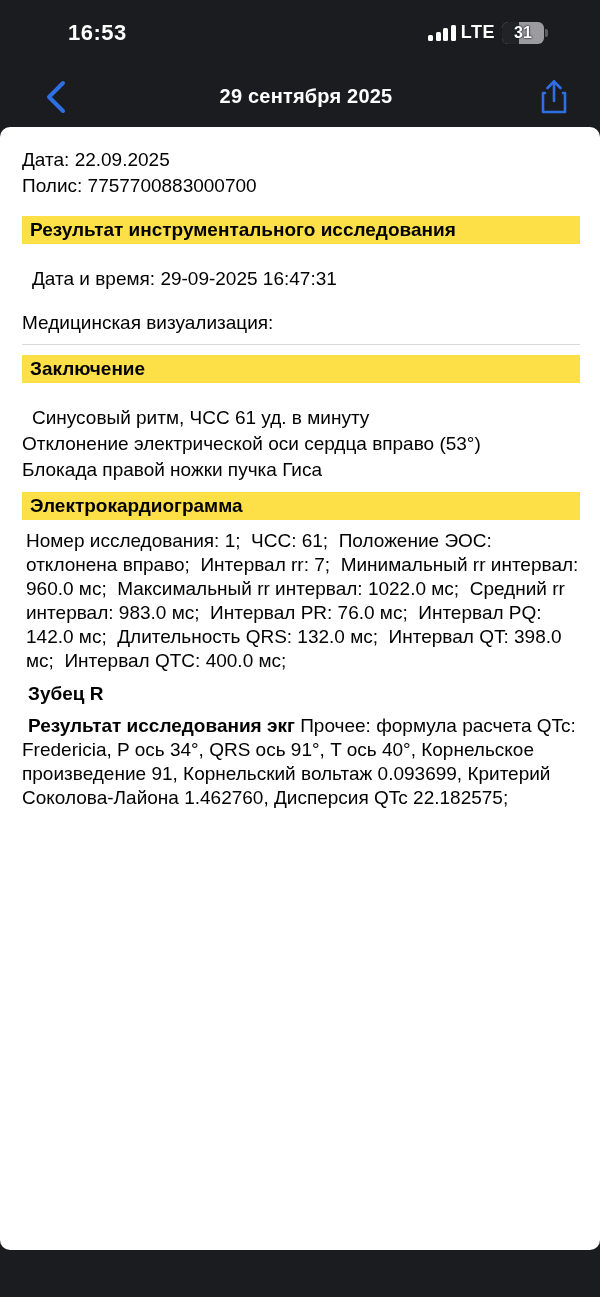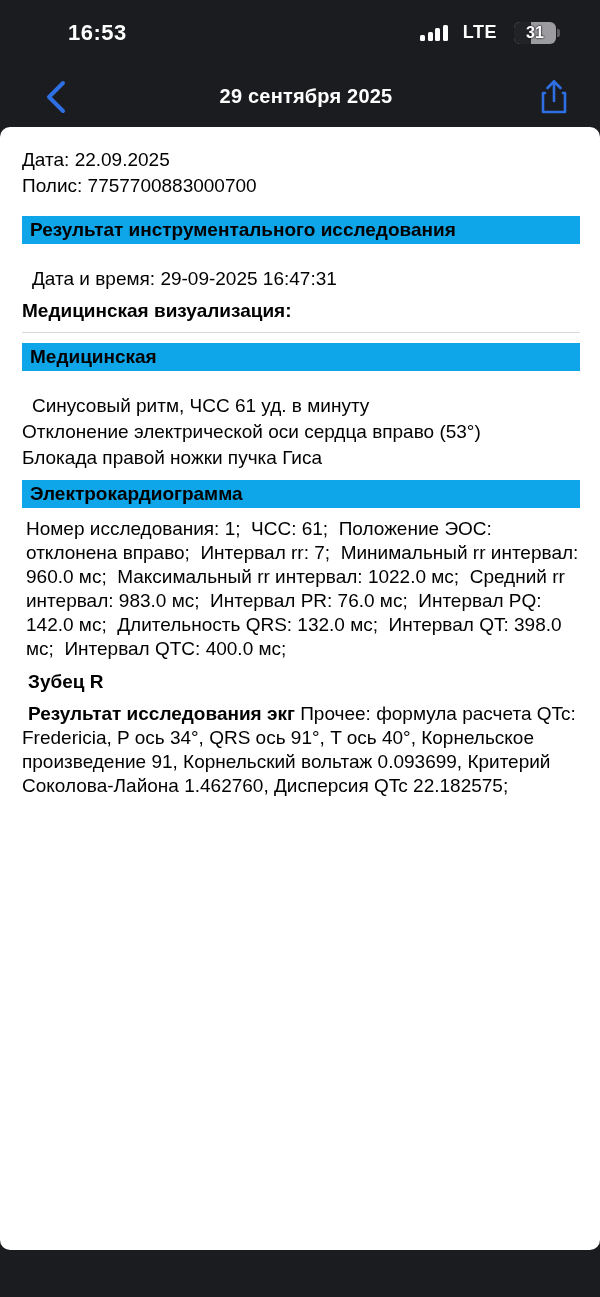--- a/index.html
+++ b/index.html
@@ -8,30 +8,30 @@
     font-family: "Liberation Sans", "DejaVu Sans", sans-serif;
   }
   .screen {
     position: relative;
     width: 600px; height: 1297px;
     background: #1b1c1f;
     overflow: hidden;
   }
   
   .status-bar {
-    position: absolute; top: 0; left: 0; right: 0; height: 65px;
+    position: absolute; top: 0; left: 0; right: 12px; height: 65px;
     display: flex; align-items: center; justify-content: space-between;
     padding: 0 40px 0 68px; box-sizing: border-box;
     color: #ffffff;
   }
   .status-time {
     font-size: 22px; font-weight: bold; letter-spacing: 0.5px;
   }
   .status-right {
-    display: flex; align-items: center; gap: 15px;
+    display: flex; align-items: center; gap: 5px;
   }
   .signal-bars { display: flex; align-items: flex-end; gap: 2.5px; height: 16px; }
   .signal-bars i {
     display: block; width: 5px; background: #ffffff; border-radius: 1.5px;
   }
   .signal-bars i:nth-child(1){height:6px;}
   .signal-bars i:nth-child(2){height:9px;}
   .signal-bars i:nth-child(3){height:12.5px;}
   .signal-bars i:nth-child(4){height:16px;}
   .network-label { font-size: 18px; font-weight: bold; letter-spacing: 0.5px; }
@@ -76,30 +76,30 @@
   
   .sheet {
     position: absolute; top: 127px; left: 0; width: 600px; height: 1123px;
     background: #ffffff; border-radius: 10px;
     box-sizing: border-box;
     padding: 20px 20px 0 22px;
     color: #000000;
   }
   .doc-line { font-size: 19px; line-height: 26px; margin: 0; }
   .section-header {
-    background: #0ea5e9;
+    background: #fde047;
     font-size: 19px; font-weight: bold; line-height: 22px;
     padding: 3px 8px 3px 8px;
     margin: 0 0 0 0;
   }
   .hdr1 { margin-top: 17px; }
   .hdr2 { margin-top: 10px; }
   .hdr3 { margin-top: 9px; }
   .dt-line { margin-top: 13px; }
-  .bold-line { font-weight: bold; margin-top: 6px; }
+  .bold-line { font-weight: normal; margin-top: 18px; }
   .divider { border: 0; border-top: 1px solid #d9d9d9; margin: 8px 0 0 0; }
   .conclusion { margin-top: 9px; }
   .indent-sm { padding-left: 10px; margin-top: 22px; }
   .para {
     font-size: 19px; line-height: 24px; margin: 9px 0 0 0;
     white-space: pre-wrap; padding-left: 4px;
   }
   .rwave { font-weight: bold; margin-top: 8px; padding-left: 6px; }
   .result-para { white-space: normal; padding-left: 0; margin-top: 7px; }
   .result-para .lead { font-weight: bold; padding-left: 6px; }
@@ -154,21 +154,21 @@
 
   <div class="sheet">
     <p class="doc-line">Дата: 22.09.2025</p>
     <p class="doc-line">Полис: 7757700883000700</p>
 
     <div class="section-header hdr1">Результат инструментального исследования</div>
     <p class="doc-line dt-line indent-sm">Дата и время: 29-09-2025 16:47:31</p>
     <p class="doc-line bold-line">Медицинская визуализация:</p>
     <hr class="divider">
 
-    <div class="section-header hdr2">Медицинская</div>
+    <div class="section-header hdr2">Заключение</div>
     <div class="conclusion">
       <p class="doc-line indent-sm">Синусовый ритм, ЧСС 61 уд. в минуту</p>
       <p class="doc-line">Отклонение электрической оси сердца вправо (53°)</p>
       <p class="doc-line">Блокада правой ножки пучка Гиса</p>
     </div>
 
     <div class="section-header hdr3">Электрокардиограмма</div>
     <p class="para">Номер исследования: 1;  ЧСС: 61;  Положение ЭОС: отклонена вправо;  Интервал rr: 7;  Минимальный rr интервал: 960.0 мс;  Максимальный rr интервал: 1022.0 мс;  Средний rr интервал: 983.0 мс;  Интервал PR: 76.0 мс;  Интервал PQ: 142.0 мс;  Длительность QRS: 132.0 мс;  Интервал QT: 398.0 мс;  Интервал QTC: 400.0 мс;</p>
     <p class="doc-line rwave">Зубец R</p>
     <p class="para result-para"><span class="lead">Результат исследования экг</span><span> Прочее: формула расчета QTc: Fredericia, P ось 34°, QRS ось 91°, T ось 40°, Корнельское произведение 91, Корнельский вольтаж 0.093699, Критерий Соколова-Лайона 1.462760, Дисперсия QTc 22.182575;</span></p>

